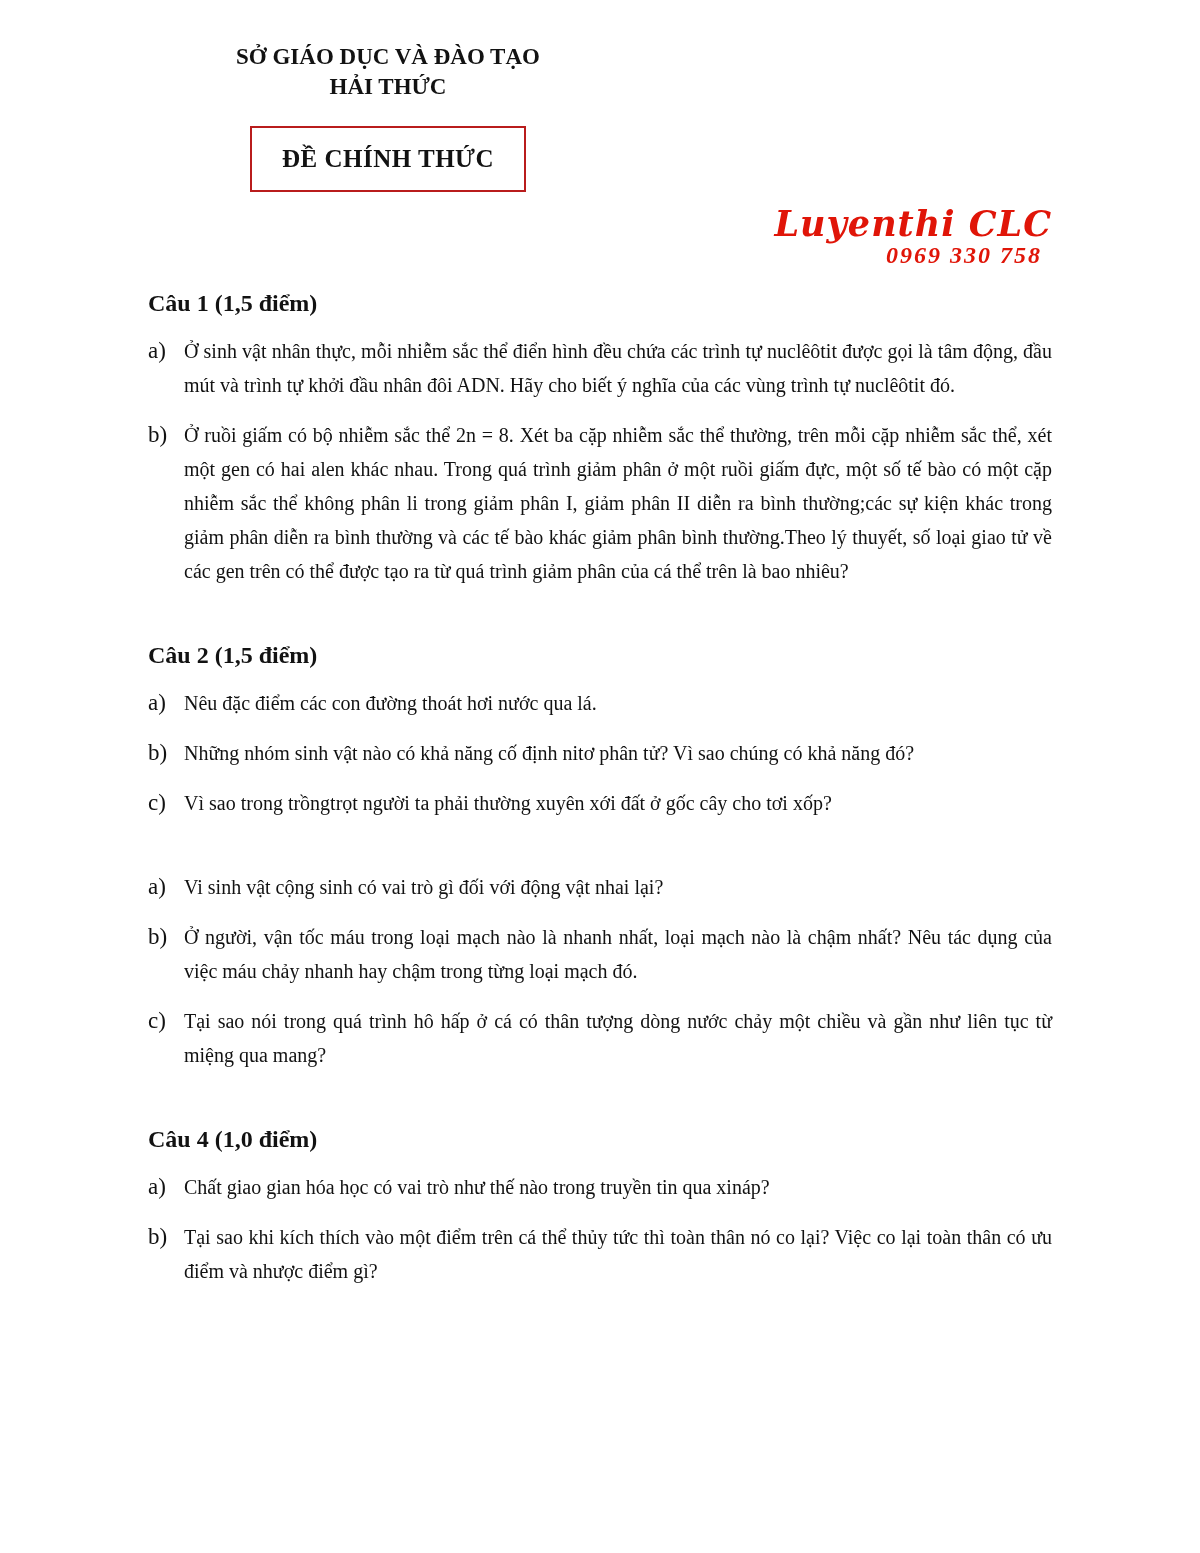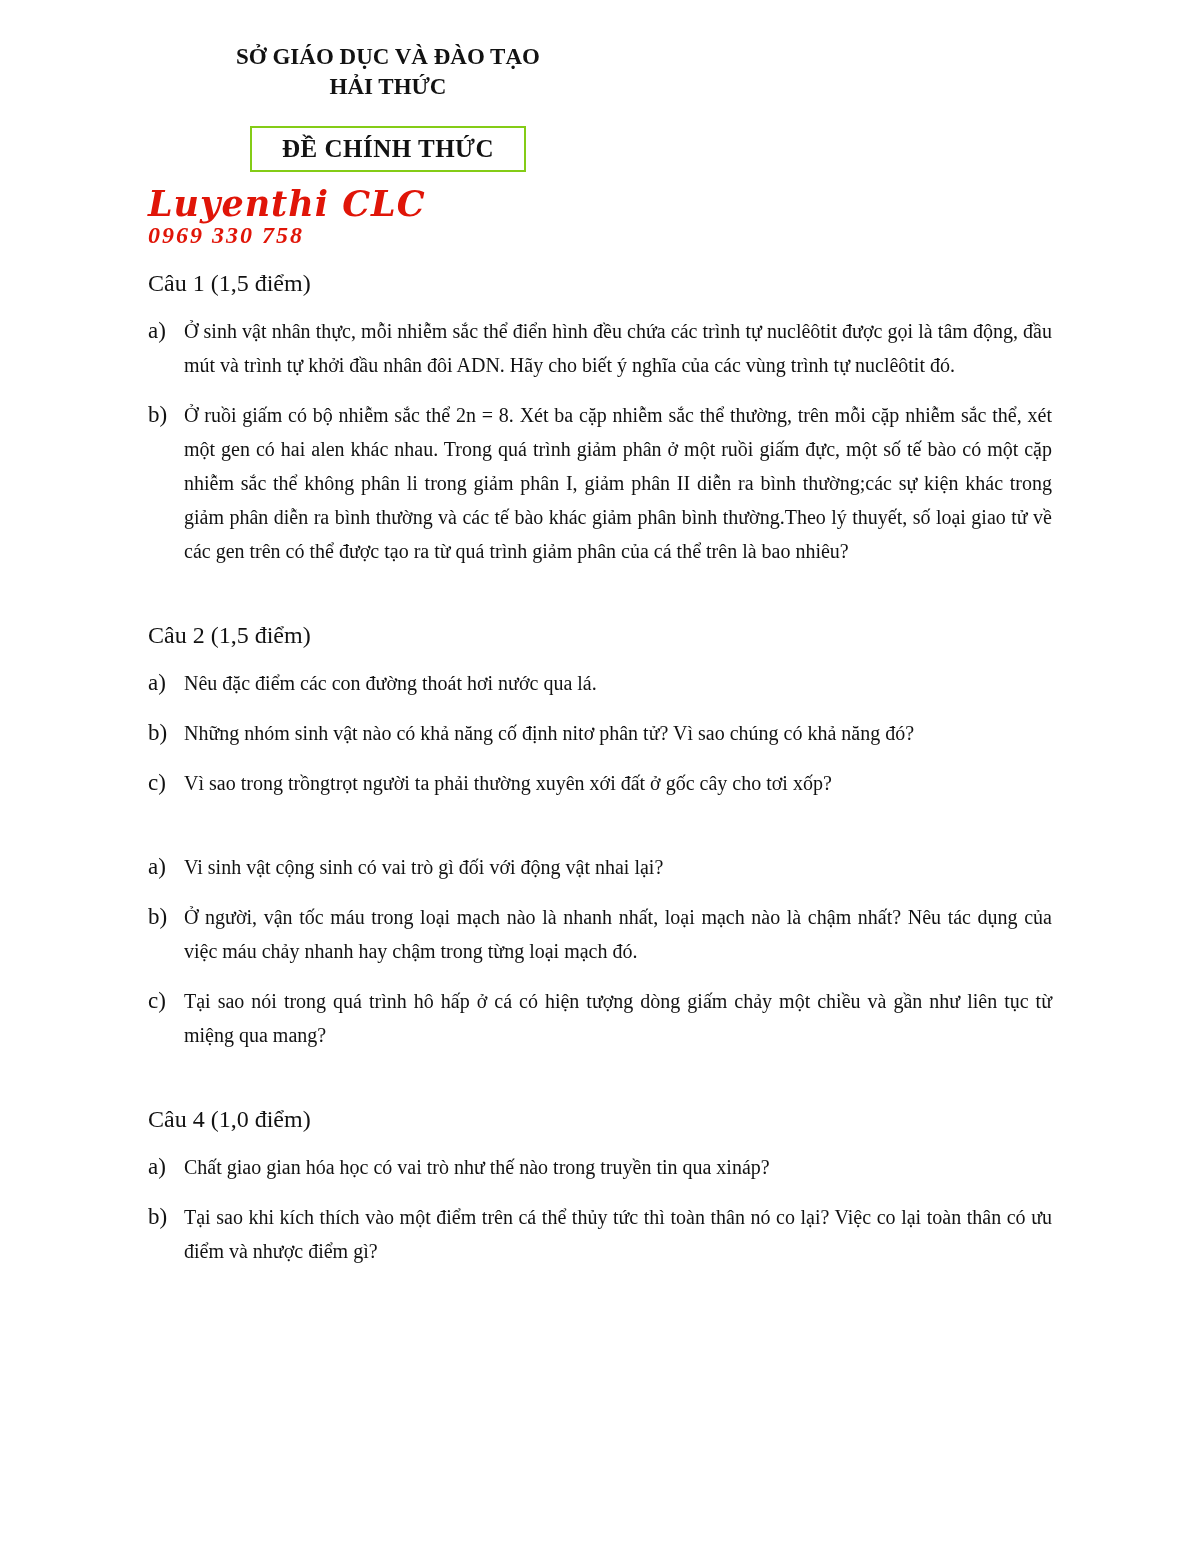--- a/index.html
+++ b/index.html
@@ -35,30 +35,31 @@
   }
   .h-line {
     font-size: 23px;
     line-height: 30px;
     white-space: nowrap;
   }
   .bold { font-weight: bold; }
   .stamp-box {
     display: inline-block;
     margin-top: 24px;
-    border: 2px solid #84cc16;
-    padding: 6px 30px;
+    border: 2px solid #b91c1c;
+    padding: 16px 30px;
     font-weight: bold;
     font-size: 25px;
     line-height: 30px;
     letter-spacing: 0.5px;
   }
   
   .logo {
     margin-top: 14px;
+    text-align: right;
     font-style: italic;
     font-weight: bold;
     line-height: 1.05;
   }
   .logo-name {
     font-size: 35px;
     letter-spacing: 1px;
     font-family: "DejaVu Serif", serif;
   }
   .logo-phone {
@@ -66,21 +67,21 @@
     padding-right: 10px;
     letter-spacing: 2px;
   }
   
   .questions { margin-top: 8px; }
   .question-section { margin-top: 50px; }
   .question-section:first-child { margin-top: 18px; }
   .q-title {
     margin: 0 0 14px 0;
     font-size: 24px;
-    font-weight: normal;
+    font-weight: bold;
     line-height: 34px;
   }
   .q-item {
     display: flex;
     align-items: flex-start;
     margin-bottom: 16px;
   }
   .q-label {
     flex: none;
     width: 36px;
@@ -145,21 +146,21 @@
         <div class="q-item">
           <span class="q-label">a)</span>
           <div class="q-text">Vi sinh vật cộng sinh có vai trò gì đối với động vật nhai lại?</div>
         </div>
         <div class="q-item">
           <span class="q-label">b)</span>
           <div class="q-text">Ở người, vận tốc máu trong loại mạch nào là nhanh nhất, loại mạch nào là chậm nhất? Nêu tác dụng của việc máu chảy nhanh hay chậm trong từng loại mạch đó.</div>
         </div>
         <div class="q-item">
           <span class="q-label">c)</span>
-          <div class="q-text">Tại sao nói trong quá trình hô hấp ở cá có hiện tượng dòng giấm chảy một chiều và gần như liên tục từ miệng qua mang?</div>
+          <div class="q-text">Tại sao nói trong quá trình hô hấp ở cá có thân tượng dòng nước chảy một chiều và gần như liên tục từ miệng qua mang?</div>
         </div>
       </section>
       <section class="question-section">
         <h2 class="q-title">Câu 4 (1,0 điểm)</h2>
         <div class="q-item">
           <span class="q-label">a)</span>
           <div class="q-text">Chất giao gian hóa học có vai trò như thế nào trong truyền tin qua xináp?</div>
         </div>
         <div class="q-item">
           <span class="q-label">b)</span>

